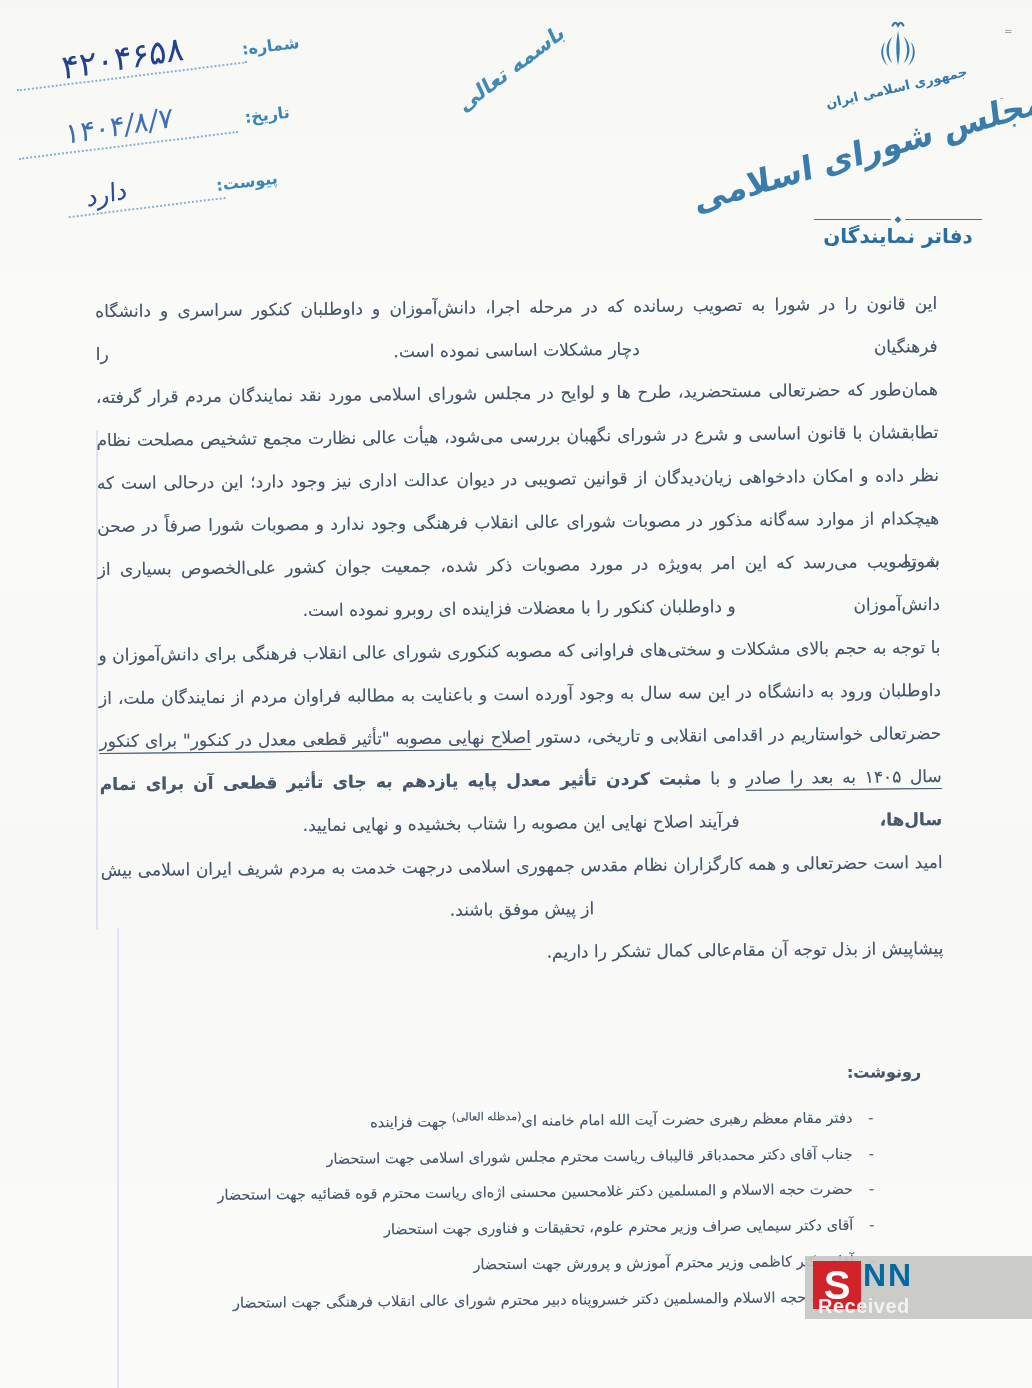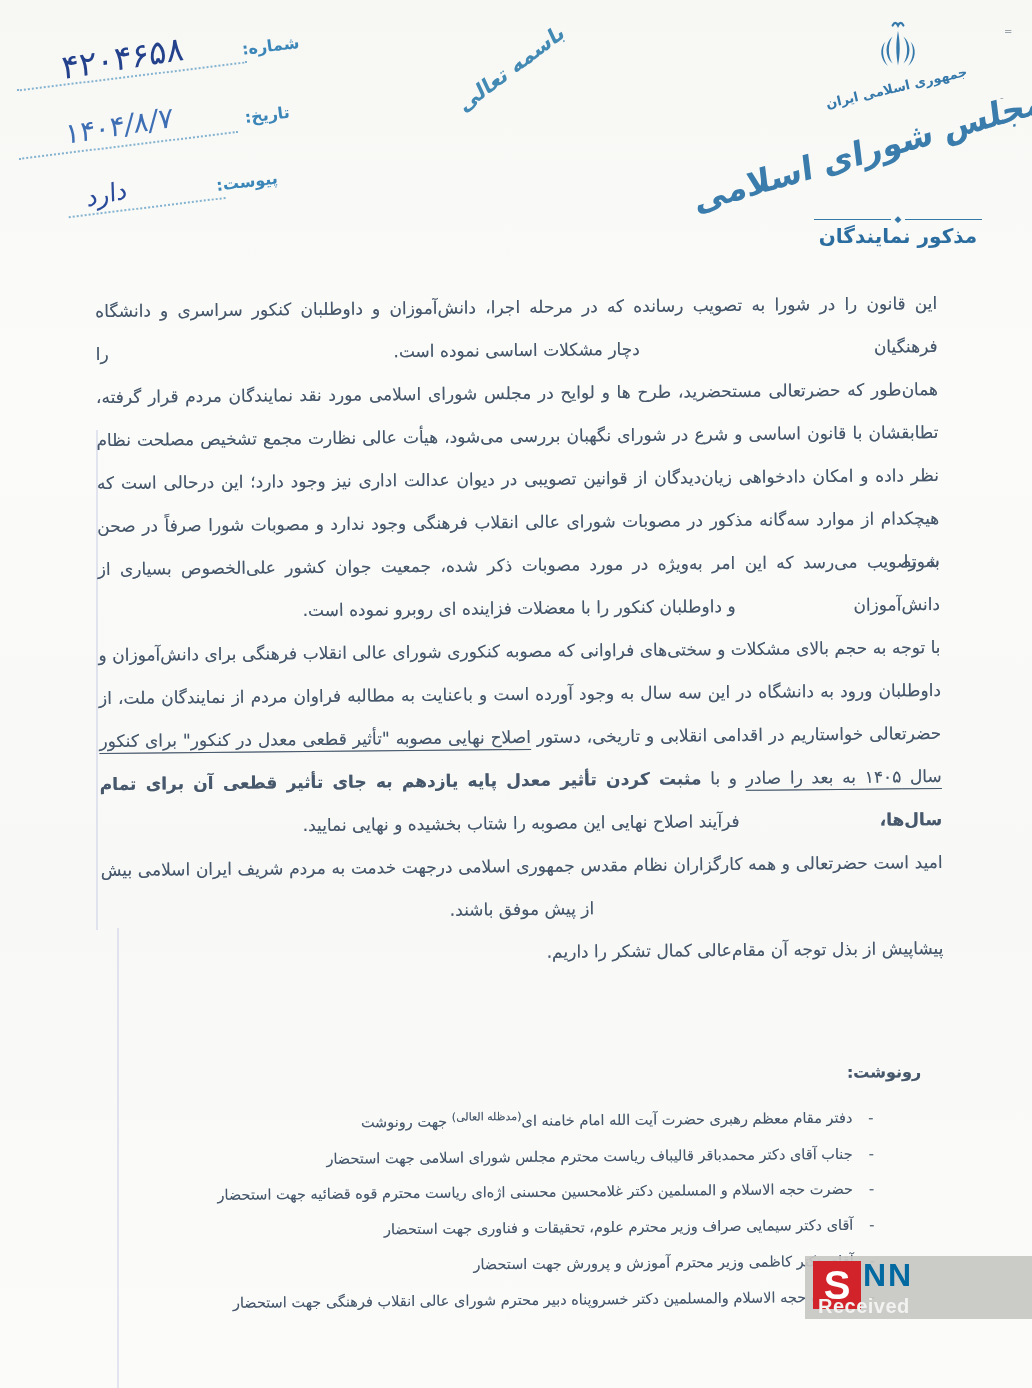--- a/index.html
+++ b/index.html
@@ -127,21 +127,21 @@
         <path d="M44 26 C51 33 50 46 41 53 C47.5 45 48 33 44 26 Z" fill="#3579ab"></path>
       </svg>
     </div>
     <div class="lh-country">جمهوری اسلامی ایران</div>
     <div class="lh-assembly">مجلس شورای اسلامی</div>
     <div class="lh-divider">
       <span class="dl"></span>
         <span class="diamond">◆</span>
         <span class="dl"></span>
     </div>
-    <div class="lh-office">مذکور نمایندگان</div>
+    <div class="lh-office">دفاتر نمایندگان</div>
   </div>
 
   <div class="body">
       <div class="bline justify"><span>این قانون را در شورا به تصویب رسانده که در مرحله اجرا، دانش‌آموزان و داوطلبان کنکور سراسری و دانشگاه فرهنگیان را</span></div>
       <div class="bline center"><span>دچار مشکلات اساسی نموده است.</span></div>
       <div class="bline justify"><span>همان‌طور که حضرتعالی مستحضرید، طرح ها و لوایح در مجلس شورای اسلامی مورد نقد نمایندگان مردم قرار گرفته،</span></div>
       <div class="bline justify"><span>تطابقشان با قانون اساسی و شرع در شورای نگهبان بررسی می‌شود، هیأت عالی نظارت مجمع تشخیص مصلحت نظام</span></div>
       <div class="bline justify"><span>نظر داده و امکان دادخواهی زیان‌دیدگان از قوانین تصویبی در دیوان عدالت اداری نیز وجود دارد؛ این درحالی است که</span></div>
       <div class="bline justify"><span>هیچکدام از موارد سه‌گانه مذکور در مصوبات شورای عالی انقلاب فرهنگی وجود ندارد و مصوبات شورا صرفاً در صحن شورا</span></div>
       <div class="bline justify"><span>به تصویب می‌رسد که این امر به‌ویژه در مورد مصوبات ذکر شده، جمعیت جوان کشور علی‌الخصوص بسیاری از دانش‌آموزان</span></div>
@@ -152,21 +152,21 @@
       <div class="bline justify"><span class="u">سال ۱۴۰۵ به بعد را صادر</span><span> و با </span><span class="b">مثبت کردن تأثیر معدل پایه یازدهم به جای تأثیر قطعی آن برای تمام سال‌ها،</span></div>
       <div class="bline center"><span>فرآیند اصلاح نهایی این مصوبه را شتاب بخشیده و نهایی نمایید.</span></div>
       <div class="bline justify"><span>امید است حضرتعالی و همه کارگزاران نظام مقدس جمهوری اسلامی درجهت خدمت به مردم شریف ایران اسلامی بیش</span></div>
       <div class="bline center"><span>از پیش موفق باشند.</span></div>
       <div class="bline right"><span>پیشاپیش از بذل توجه آن مقام‌عالی کمال تشکر را داریم.</span></div>
     </div>
 
   <div class="copies">
     <div class="copies-title">رونوشت:</div>
     <div>
-        <div class="copy-item"><span class="dash">-</span><span>دفتر مقام معظم رهبری حضرت آیت الله امام خامنه ای</span><span class="sup">(مدظله العالی)</span><span> جهت رونوشت</span></div>
+        <div class="copy-item"><span class="dash">-</span><span>دفتر مقام معظم رهبری حضرت آیت الله امام خامنه ای</span><span class="sup">(مدظله العالی)</span><span> جهت فزاینده</span></div>
         <div class="copy-item"><span class="dash">-</span><span>جناب آقای دکتر محمدباقر قالیباف ریاست محترم مجلس شورای اسلامی جهت استحضار</span></div>
         <div class="copy-item"><span class="dash">-</span><span>حضرت حجه الاسلام و المسلمین دکتر غلامحسین محسنی اژه‌ای ریاست محترم قوه قضائیه جهت استحضار</span></div>
         <div class="copy-item"><span class="dash">-</span><span>آقای دکتر سیمایی صراف وزیر محترم علوم، تحقیقات و فناوری جهت استحضار</span></div>
         <div class="copy-item"><span class="dash">-</span><span>آقای دکتر کاظمی وزیر محترم آموزش و پرورش جهت استحضار</span></div>
         <div class="copy-item"><span class="dash">-</span><span>حضرت حجه الاسلام والمسلمین دکتر خسروپناه دبیر محترم شورای عالی انقلاب فرهنگی جهت استحضار</span></div>
       </div>
   </div>
 
   <div class="scanline s1"></div>
   <div class="scanline s2"></div>

